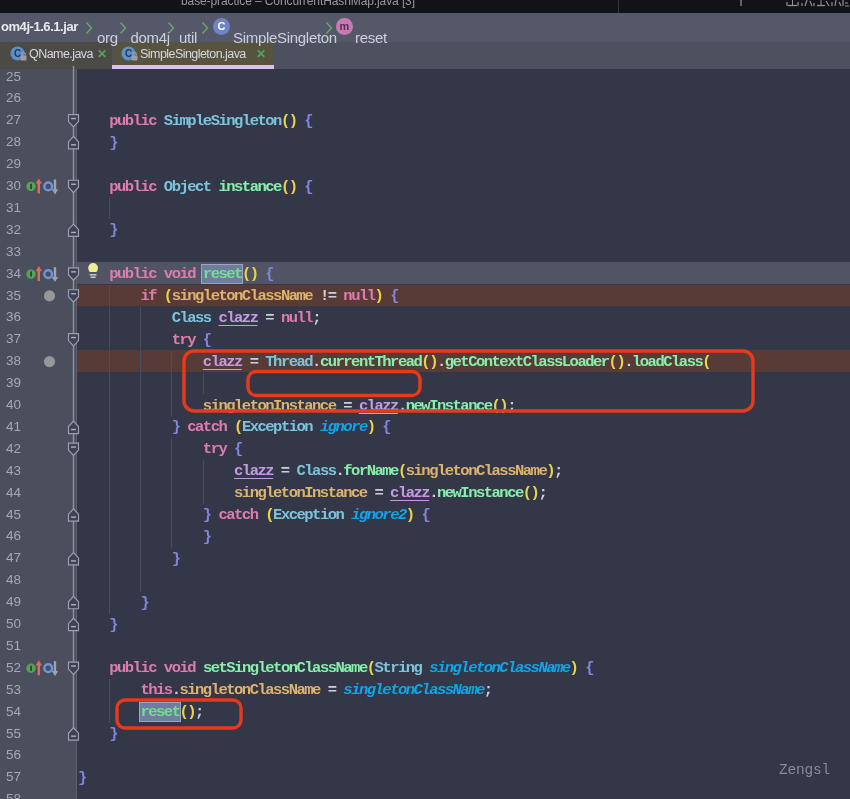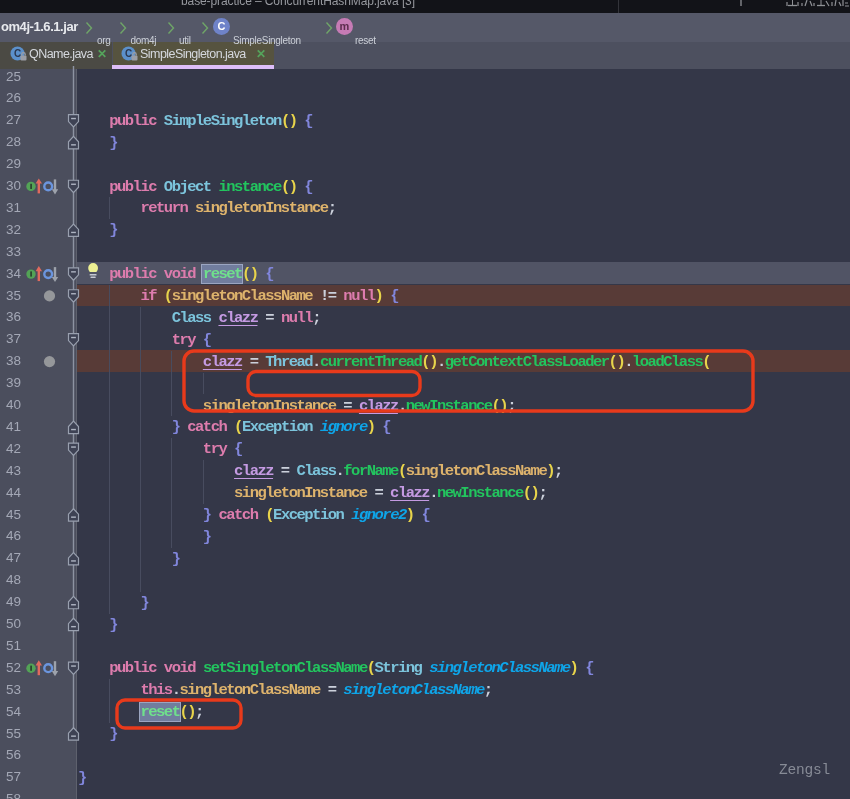--- a/index.html
+++ b/index.html
@@ -1,21 +1,21 @@
 <!DOCTYPE html>
 <html><head><meta charset="utf-8"><style>
   * { margin:0; padding:0; box-sizing:border-box; }
   html,body { width:850px; height:799px; overflow:hidden; background:#343748; }
   #root { position:relative; width:850px; height:799px; font-family:"Liberation Sans",sans-serif; }
   #topbar { position:absolute; left:0; top:0; width:850px; height:25px; background:#121318; overflow:hidden; z-index:7; }
   #topbar .tt { position:absolute; left:181px; top:-6px; font-size:12px; font-weight:normal; color:#97999f; letter-spacing:-0.1px; }
   #topbar .sep { position:absolute; left:618px; top:0; width:1px; height:13px; background:#33343a; }
   #crumbs { position:absolute; left:0; top:13px; width:850px; height:29px; background:#555868; z-index:7; }
   .bc1 { position:absolute; left:1px; top:6px; font-size:13px; color:#e8eaee; letter-spacing:-0.45px; }
-  .bct { position:absolute; top:22px; font-size:10px; color:#ccd0d8; letter-spacing:-0.3px; }
+  .bct { position:absolute; top:16px; font-size:15px; color:#ccd0d8; letter-spacing:-0.3px; }
   .bcv { position:absolute; top:9px; }
   .cico { position:absolute; top:5px; width:17px; height:17px; background:#6f83c9; border-radius:50%; color:#fff;
           font-size:11px; font-weight:bold; text-align:center; line-height:17px; }
   .mico { position:absolute; top:5px; width:17px; height:17px; background:#c67bb5; border-radius:50%; color:#5d2c4e;
           font-size:11px; font-weight:bold; text-align:center; line-height:17px; }
   #tabbar { position:absolute; left:0; top:42px; width:850px; height:26.5px; background:#4d505f; z-index:3; }
   .tab { position:absolute; top:0; height:26.5px; }
   .tabt { position:absolute; top:5px; font-size:12.5px; color:#d5d8de; letter-spacing:-0.55px; }
   .tabx { position:absolute; top:5px; font-size:12px; color:#55a45c; font-weight:bold; }
   .tico { position:absolute; top:4px; }
@@ -24,21 +24,21 @@
   .ln { position:absolute; left:6px; width:30px; height:21.9px; line-height:21.9px; font-size:13.5px; color:#a4a8b6;
         font-family:"Liberation Sans",sans-serif; margin-top:-0.5px; }
   .cline { z-index:4; position:absolute; left:77px; top:262.1px; width:773px; height:21.9px; background:#515465; }
   .bline { z-index:4; position:absolute; left:77px; width:773px; height:21.9px; background:#583b37; }
   .hlbox { z-index:4; position:absolute; background:#717d9e; border:1px solid #9ba5c1; }
   .ig { z-index:4; position:absolute; width:1px; background:#484c5f; }
   .cr { z-index:5; position:absolute; left:78.0px; height:21.9px; line-height:21.9px; white-space:pre;
         font-family:"Liberation Mono",monospace; font-weight:bold; font-size:15.5px; letter-spacing:-1.5px;
         color:#cbd0db; margin-top:1px; }
   .cr i { font-style:normal; }
-  i.K { color:#dd7cad; } i.T { color:#7cc4dc; } i.M { color:#22c55e; }
+  i.K { color:#dd7cad; } i.T { color:#7cc4dc; } i.M { color:#86efac; }
   i.F { color:#deb36c; } i.Y { color:#e8d44b; } i.B { color:#8186dc; }
   i.W { color:#cbd0db; } i.WS { color:#cbd0db; margin-left:9px; }
   i.P { color:#0ea5e9; font-style:italic; }
   i.L { color:#c49ae2; text-decoration:underline; text-underline-offset:2.5px; }
   i.HL { color:#6fe08c; }
   #wm { z-index:5; position:absolute; left:779px; top:762px; font-family:"Liberation Mono",monospace; font-size:14.5px;
         color:#878b96; letter-spacing:-0.2px; }
   #ovl { position:absolute; left:0; top:0; pointer-events:none; z-index:6; }
 </style></head>
 <body>
@@ -164,21 +164,20 @@
       <div class="ln" style="top:658.0px">55</div>
       <div class="ln" style="top:679.9px">56</div>
       <div class="ln" style="top:701.8px">57</div>
       <div class="ln" style="top:723.7px">58</div>
   </div>
     <div class="cr" style="top:87.9px"></div>
     <div class="cr" style="top:109.8px">    <i class="K">public</i> <i class="T">SimpleSingleton</i><i class="Y">()</i> <i class="B">{</i></div>
     <div class="cr" style="top:131.7px">    <i class="B">}</i></div>
     <div class="cr" style="top:153.6px"></div>
     <div class="cr" style="top:175.5px">    <i class="K">public</i> <i class="T">Object</i> <i class="M">instance</i><i class="Y">()</i> <i class="B">{</i></div>
-    <div class="cr" style="top:197.4px">        <i class="K">return</i> <i class="F">singletonInstance</i><i class="W">;</i></div>
     <div class="cr" style="top:219.3px">    <i class="B">}</i></div>
     <div class="cr" style="top:241.2px"></div>
     <div class="cr" style="top:263.1px">    <i class="K">public</i> <i class="K">void</i> <i class="HL">reset</i><i class="Y">()</i> <i class="B">{</i></div>
     <div class="cr" style="top:285.0px">        <i class="K">if</i> <i class="Y">(</i><i class="F">singletonClassName</i> <i class="W">!=</i> <i class="K">null</i><i class="Y">)</i> <i class="B">{</i></div>
     <div class="cr" style="top:306.9px">            <i class="T">Class</i> <i class="L">clazz</i> <i class="W">=</i> <i class="K">null</i><i class="W">;</i></div>
     <div class="cr" style="top:328.8px">            <i class="K">try</i> <i class="B">{</i></div>
     <div class="cr" style="top:350.7px">                <i class="L">clazz</i> <i class="W">=</i> <i class="T">Thread</i><i class="W">.</i><i class="M">currentThread</i><i class="Y">()</i><i class="W">.</i><i class="M">getContextClassLoader</i><i class="Y">()</i><i class="W">.</i><i class="M">loadClass</i><i class="Y">(</i></div>
     <div class="cr" style="top:394.5px">                <i class="F">singletonInstance</i> <i class="W">=</i> <i class="L">clazz</i><i class="W">.</i><i class="M">newInstance</i><i class="Y">()</i><i class="W">;</i></div>
     <div class="cr" style="top:416.4px">            <i class="B">}</i> <i class="K">catch</i> <i class="Y">(</i><i class="T">Exception</i> <i class="P">ignore</i><i class="Y">)</i> <i class="B">{</i></div>
     <div class="cr" style="top:438.3px">                <i class="K">try</i> <i class="B">{</i></div>

